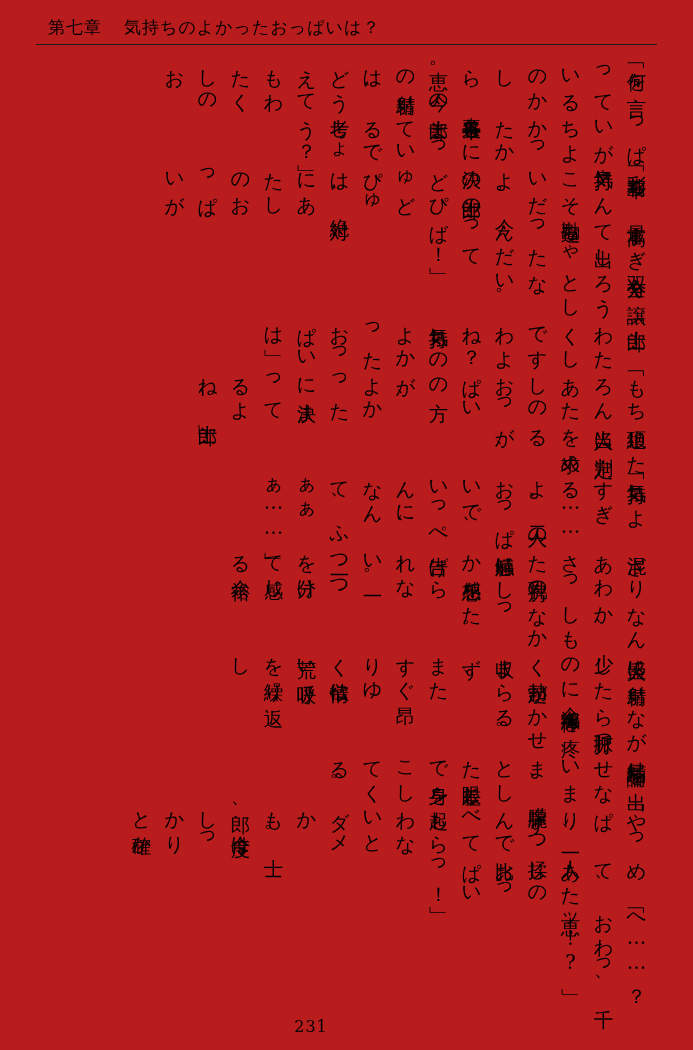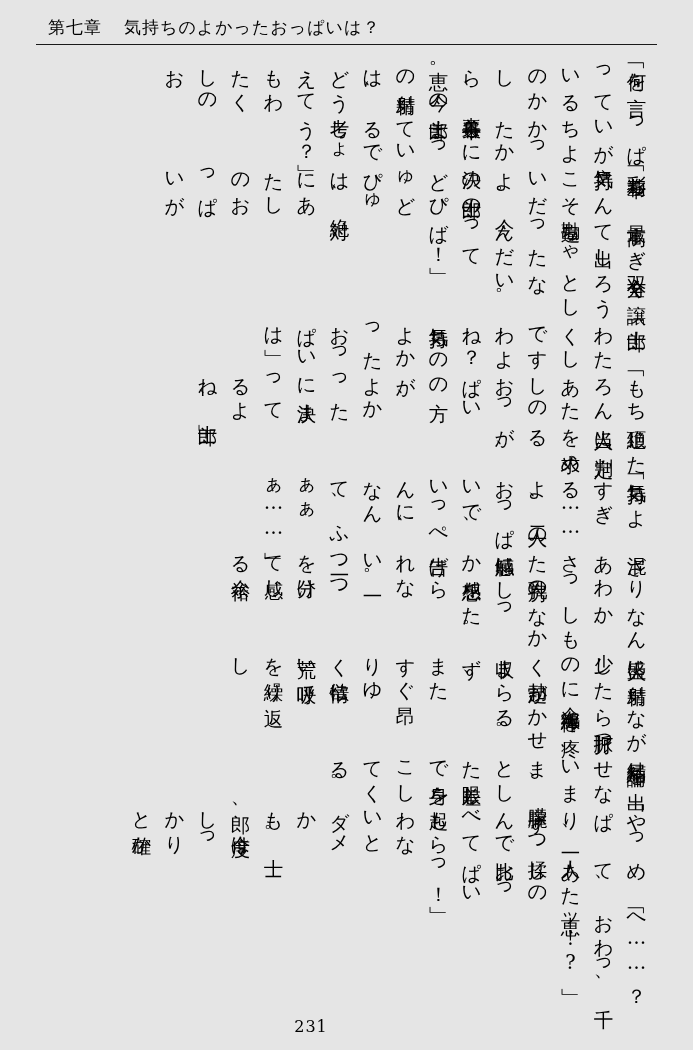--- a/index.html
+++ b/index.html
@@ -13,21 +13,21 @@
     overflow: hidden;
     font-family: "DejaVu Serif", "Liberation Serif", serif;
     color: #000000;
     position: relative;
   }
   .page {
     position: absolute;
     left: 0; top: 0;
     width: 693px;
     height: 1050px;
-    background: #e5e5e5;
+    background: #b91c1c;
   }
   
   .header {
     position: absolute;
     top: 12px;
     left: 48px;
     right: 48px;
     height: 30px;
     display: flex;
     align-items: center;

